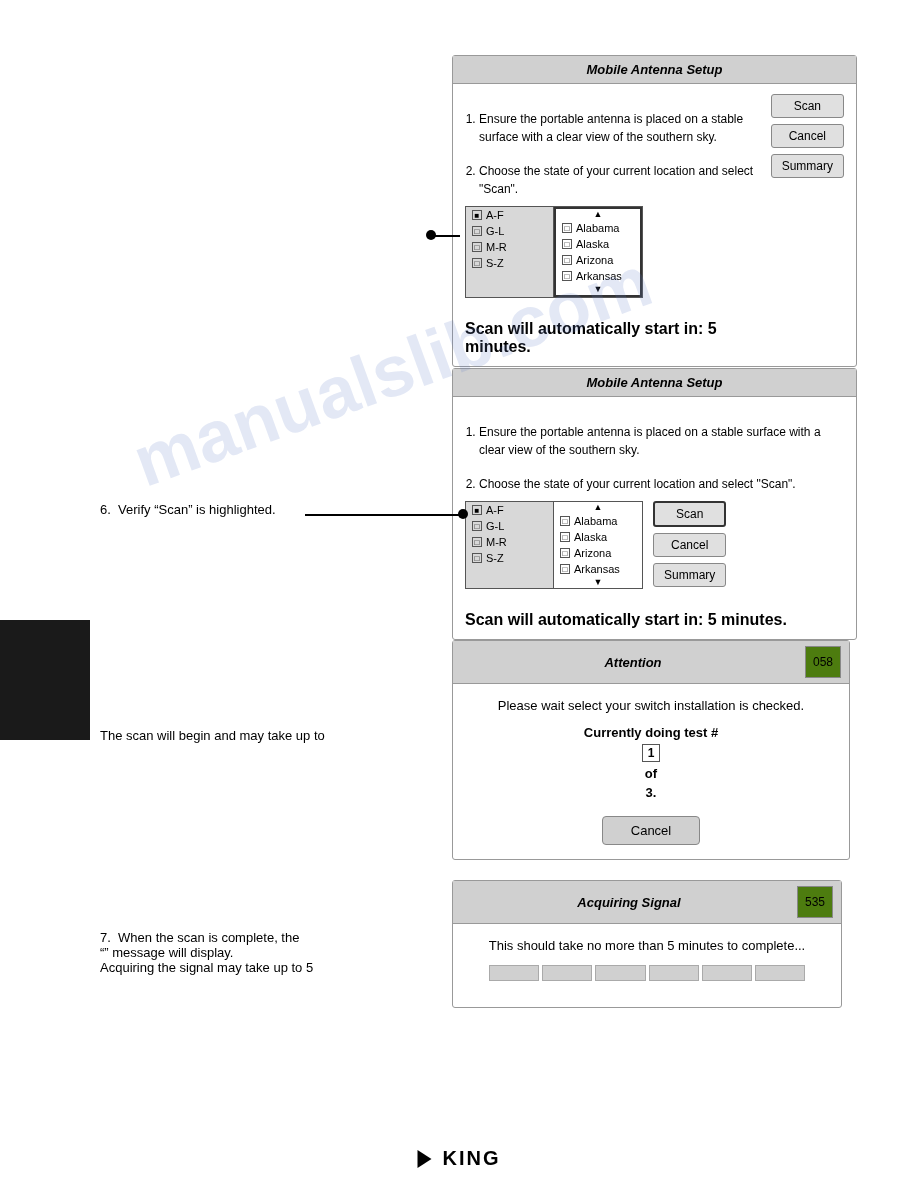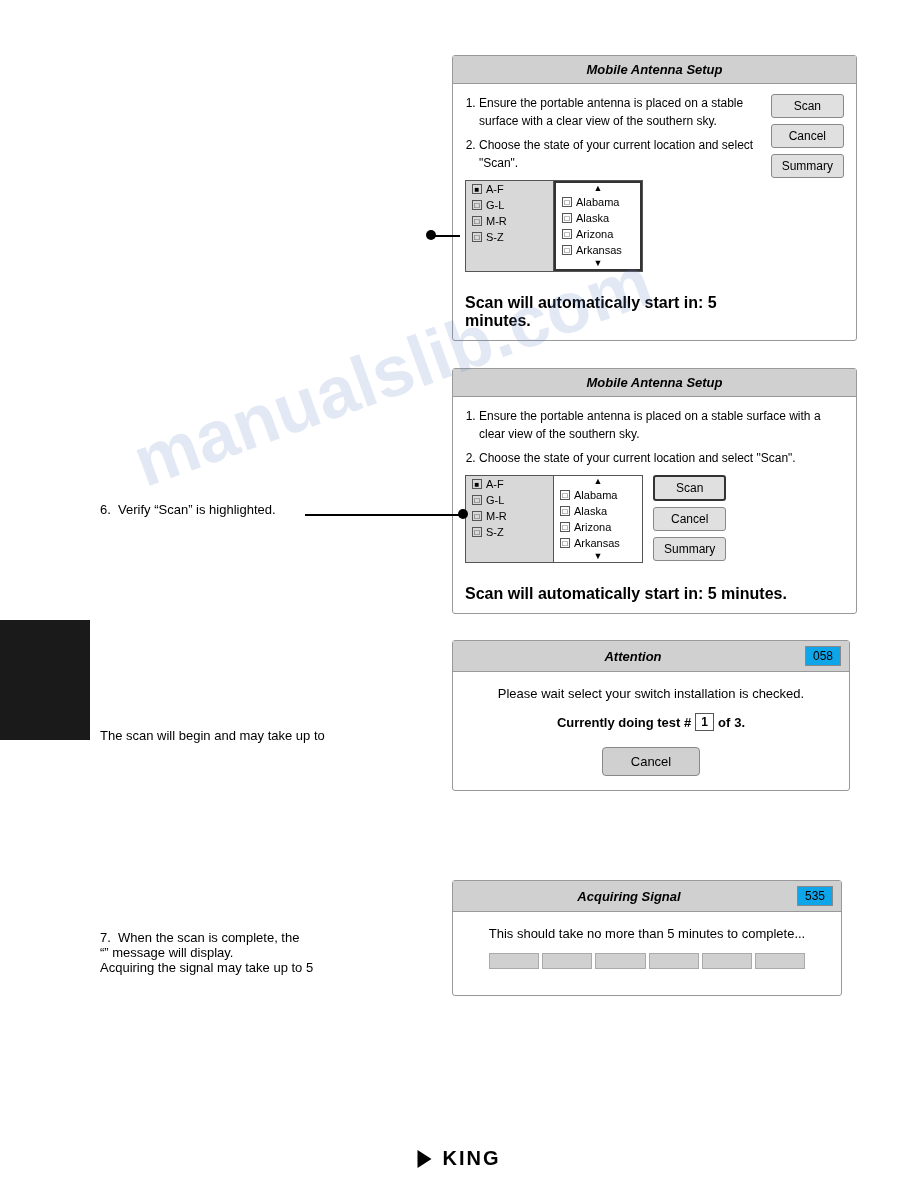--- a/index.html
+++ b/index.html
@@ -170,22 +170,22 @@
     .attention-header-title {
       font-style: italic;
       font-weight: bold;
       font-size: 13px;
       flex: 1;
       text-align: center;
     }
 
     .attention-code {
       border: 1px solid #888;
-      background: #0ea5e9;
-      padding: 2px 6px;
+      background: #4d7c0f;
+      padding: 8px 6px;
       font-size: 12px;
       min-width: 36px;
       text-align: center;
     }
 
     .attention-body {
       padding: 14px 16px;
       text-align: center;
     }
 
@@ -195,20 +195,21 @@
     }
 
     .test-line {
       display: flex;
       align-items: center;
       justify-content: center;
       gap: 4px;
       font-size: 13px;
       font-weight: bold;
       margin: 8px 0 16px;
+      flex-direction: column;
     }
 
     .test-num-box {
       border: 1px solid #555;
       padding: 1px 5px;
       font-size: 12px;
     }
 
     .cancel-btn-large {
       background: #d0d0d0;
@@ -251,20 +252,21 @@
       margin-bottom: 8px;
       line-height: 1.5;
     }
 
     .panel-instructions ol {
       padding-left: 14px;
     }
 
     .panel-instructions li {
       margin-bottom: 6px;
+      margin-top: 16px;
     }
 
     .state-wrapper {
       display: flex;
       gap: 0;
       align-items: stretch;
     }
 
     .states-box {
       border: 1.5px solid #555;

